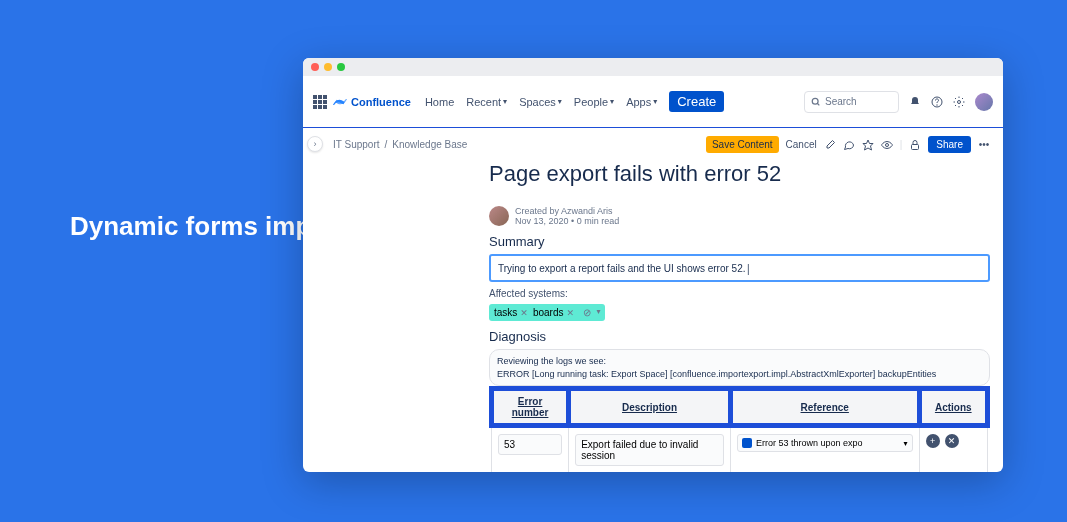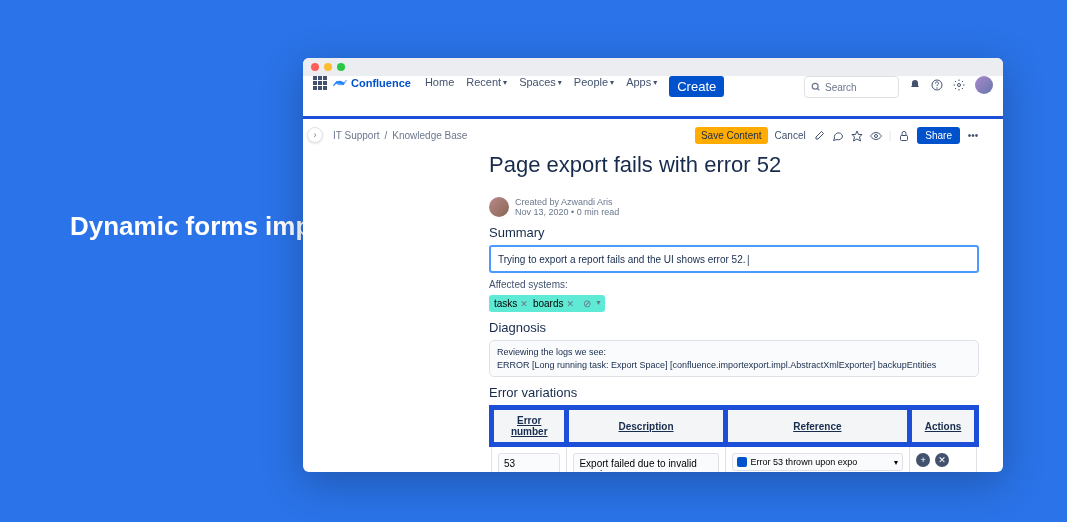--- a/index.html
+++ b/index.html
@@ -2,48 +2,48 @@
 <html><head>
 <meta charset="utf-8">
 <style>
 * { margin:0; padding:0; box-sizing:border-box; font-family:-apple-system,BlinkMacSystemFont,"Segoe UI",sans-serif; }
 body { background:#2a73e8; width:1067px; height:522px; position:relative; overflow:hidden; }
 .hero-text { position:absolute; left:70px; top:210px; color:#fff; font-size:26px; font-weight:600; line-height:1.3; }
 .window { position:absolute; left:303px; top:58px; width:700px; height:414px; background:#fff; border-radius:6px; box-shadow:0 10px 40px rgba(0,0,0,.25); overflow:hidden; display:flex; flex-direction:column; }
 .titlebar { height:18px; background:#ecedf0; display:flex; align-items:center; padding-left:8px; gap:5px; }
 .tldot { width:8px; height:8px; border-radius:50%; }
 .red{background:#ff5f57;}.yellow{background:#febc2e;}.green{background:#28c840;}
-.topnav { height:43px; border-bottom:3px solid #1d4ed8; display:flex; align-items:flex-start; padding:0 10px; font-size:11px; color:#42526e; }
+.topnav { height:52px; border-bottom:1px solid #1d4ed8; display:flex; align-items:center; padding:0 10px; font-size:11px; color:#42526e; }
 .apps { width:14px; height:14px; display:grid; grid-template-columns:repeat(3,1fr); grid-template-rows:repeat(3,1fr); gap:1px; margin-right:6px; }
 .apps span{background:#42526e;}
 .logo { display:flex; align-items:center; gap:4px; font-weight:600; color:#0052cc; margin-right:14px; }
 .logo svg{width:14px;height:14px;}
 .navitem { margin-right:12px; cursor:pointer; display:flex; align-items:center; gap:2px; }
 .create-btn { background:#0052cc; color:#fff; padding:3px 8px; border-radius:3px; font-size:13px; cursor:pointer; }
 .spacer{flex:1;}
 .search { display:flex; align-items:center; border:1px solid #dfe1e6; border-radius:4px; height:22px; width:95px; padding:4px 6px; color:#6b778c; font-size:10px; gap:4px; }
 .right-icons { display:flex; align-items:center; gap:10px; margin-left:10px; }
 .content { flex:1; overflow:hidden; position:relative; display:flex; }
 .collapse-btn { position:absolute; left:4px; top:8px; width:16px; height:16px; border:1px solid #dfe1e6; border-radius:50%; background:#fff; display:flex; align-items:center; justify-content:center; font-size:9px; color:#6b778c; cursor:pointer; box-shadow:0 1px 2px rgba(0,0,0,.1); }
-.page { margin-left:26px; flex:1; overflow-y:auto; padding:8px 24px 0 4px; }
+.page { margin-left:26px; flex:1; overflow-y:auto; padding:8px 13px 0 4px; }
 .pagehead { display:flex; align-items:center; justify-content:space-between; font-size:10px; color:#6b778c; margin-bottom:8px; }
 .breadcrumb { display:flex; gap:5px; }
 .pagehead-right { display:flex; align-items:center; gap:7px; }
 .save-btn { background:#ffab00; color:#172b4d; padding:3px 6px; border-radius:3px; font-size:10px; cursor:pointer; font-weight:500; position:relative;text-align:right; }
 .cancel-btn { color:#42526e; font-size:10px; cursor:pointer; }
 .share-btn { background:#0052cc; color:#fff; padding:3px 8px; border-radius:3px; font-size:10px; cursor:pointer; }
 .act-icon { width:12px; height:12px; color:#42526e; cursor:pointer; display:flex; align-items:center; justify-content:center; }
 .main { max-width:520px; margin:0 auto 0 156px; }
 .title { font-size:22px; font-weight:500; color:#172b4d; margin-bottom:19px; }
 .byline { display:flex; align-items:center; gap:6px; font-size:9px; color:#6b778c; }
 .avatar { width:20px; height:20px; border-radius:50%; background:linear-gradient(135deg,#b88,#865); }
 .section-h { font-size:13px; font-weight:500; color:#172b4d; margin:8px 0 5px; }
 .label { font-size:10px; color:#42526e; margin:6px 0 3px; }
 .field-focus { border:2px solid #4c9aff; border-radius:3px; padding:5px 7px; font-size:10px; color:#172b4d; background:#fff; }
-.field { border:1px solid #dfe1e6; border-radius:5px; padding:5px 7px; font-size:9px; color:#172b4d; background:#fafbfc; line-height:1.4; }
+.field { border:1px solid #dfe1e6; border-radius:10px; padding:5px 7px; font-size:9px; color:#172b4d; background:#fafbfc; line-height:1.4; }
 .chips { display:inline-flex; align-items:flex-start; background:#5eead4; border-radius:3px; padding:3px 5px; gap:5px; font-size:10px; }
 .chip { display:flex; align-items:center; gap:3px; }
 .chip-x { color:#6b778c; font-size:9px; cursor:pointer; }
 .chip-controls { display:inline-flex; gap:5px; color:#6b778c; font-size:10px; margin-left:4px; }
 table { width:100%; border-collapse:collapse; font-size:10px; }
 th { text-align:center; background:#f4f5f7; border:5px solid #1d4ed8; padding:5px 6px; font-weight:600; color:#172b4d;text-decoration:underline; }
 td { border:1px solid #dfe1e6; padding:6px; vertical-align:top; background:#fff; }
 .cell-input { border:1px solid #dfe1e6; border-radius:3px; padding:4px 5px; font-size:10px; width:100%; background:#fafbfc; }
 .ref-select { display:flex; align-items:center; gap:4px; border:1px solid #dfe1e6; border-radius:3px; padding:3px 4px; font-size:9px; background:#fafbfc; }
 .ref-icon { width:10px; height:10px; background:#0052cc; border-radius:2px; flex-shrink:0; }
@@ -201,21 +201,20 @@
                 <span>⊘</span>
                 <span class="chevron">▾</span>
               </span>
           </span>
         </div>
 
         <div class="section-h">Diagnosis</div>
         <div class="field" style="white-space:pre-line;">Reviewing the logs we see:
 ERROR [Long running task: Export Space] [confluence.importexport.impl.AbstractXmlExporter] backupEntities</div>
 
-        <div class="section-h">Error variations</div>
         <table>
           <thead>
               <tr>
             <th style="width:62px;">Error number</th>
             <th style="width:130px;">Description</th>
             <th style="width:125px;">Reference</th>
             <th style="width:55px;">Actions</th>
           </tr>
             </thead>
           <tbody>

